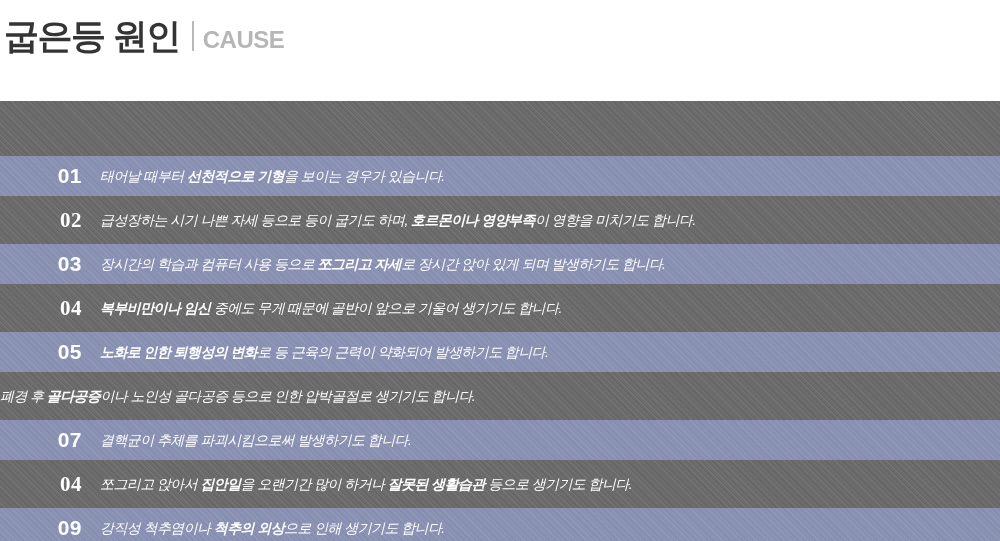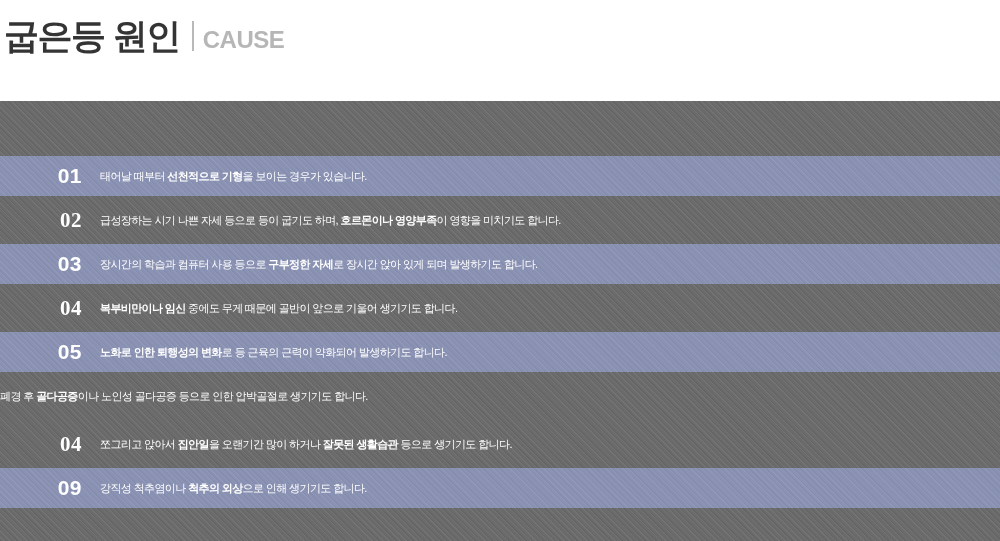--- a/index.html
+++ b/index.html
@@ -124,26 +124,27 @@
     color: #ffffff;
     letter-spacing: 0.5px;
     font-family: "Liberation Sans", sans-serif;
   }
   .row.even .num {
     color: #ffffff;
     font-family: Liberation Serif, serif;
   }
   .row .text {
     flex: 1;
-    font-size: 11px;
+    font-size: 14px;
     color: #ffffff;
     letter-spacing: -0.6px;
     line-height: 20px;
     white-space: nowrap;
     padding-right: 10px;
+    font-style: italic;
   }
   .row .text b {
     font-weight: bold;
     color: #ffffff;
   }
   .row-gap {
     height: 4px;
     width: 1000px;
   }
 </style>
@@ -167,37 +168,41 @@
           <div class="text"><span>태어날 때부터 </span><b>선천적으로 기형</b><span>을 보이는 경우가 있습니다.</span></div>
         </div>
         <div class="row-gap"></div>
         <div class="row even">
           <div class="num">02</div>
           <div class="text"><span>급성장하는 시기 나쁜 자세 등으로 등이 굽기도 하며, </span><b>호르몬이나 영양부족</b><span>이 영향을 미치기도 합니다.</span></div>
         </div>
         <div class="row-gap"></div>
         <div class="row odd">
           <div class="num">03</div>
-          <div class="text"><span>장시간의 학습과 컴퓨터 사용 등으로 </span><b>구부정한 자세</b><span>로 장시간 앉아 있게 되며 발생하기도 합니다.</span></div>
+          <div class="text"><span>장시간의 학습과 컴퓨터 사용 등으로 </span><b>쪼그리고 자세</b><span>로 장시간 앉아 있게 되며 발생하기도 합니다.</span></div>
         </div>
         <div class="row-gap"></div>
         <div class="row even">
           <div class="num">04</div>
           <div class="text"><b>복부비만이나 임신</b><span> 중에도 무게 때문에 골반이 앞으로 기울어 생기기도 합니다.</span></div>
         </div>
         <div class="row-gap"></div>
         <div class="row odd">
           <div class="num">05</div>
           <div class="text"><b>노화로 인한 퇴행성의 변화</b><span>로 등 근육의 근력이 약화되어 발생하기도 합니다.</span></div>
         </div>
         <div class="row-gap"></div>
         <div class="row even">
           <div class="text"><span>폐경 후 </span><b>골다공증</b><span>이나 노인성 골다공증 등으로 인한 압박골절로 생기기도 합니다.</span></div>
         </div>
         <div class="row-gap"></div>
+        <div class="row odd">
+          <div class="num">07</div>
+          <div class="text"><span>결핵균이 추체를 파괴시킴으로써 발생하기도 합니다.</span></div>
+        </div>
         <div class="row-gap"></div>
         <div class="row even">
           <div class="num">04</div>
           <div class="text"><span>쪼그리고 앉아서 </span><b>집안일</b><span>을 오랜기간 많이 하거나 </span><b>잘못된 생활습관</b><span> 등으로 생기기도 합니다.</span></div>
         </div>
         <div class="row-gap"></div>
         <div class="row odd">
           <div class="num">09</div>
           <div class="text"><span>강직성 척추염이나 </span><b>척추의 외상</b><span>으로 인해 생기기도 합니다.</span></div>
         </div>

